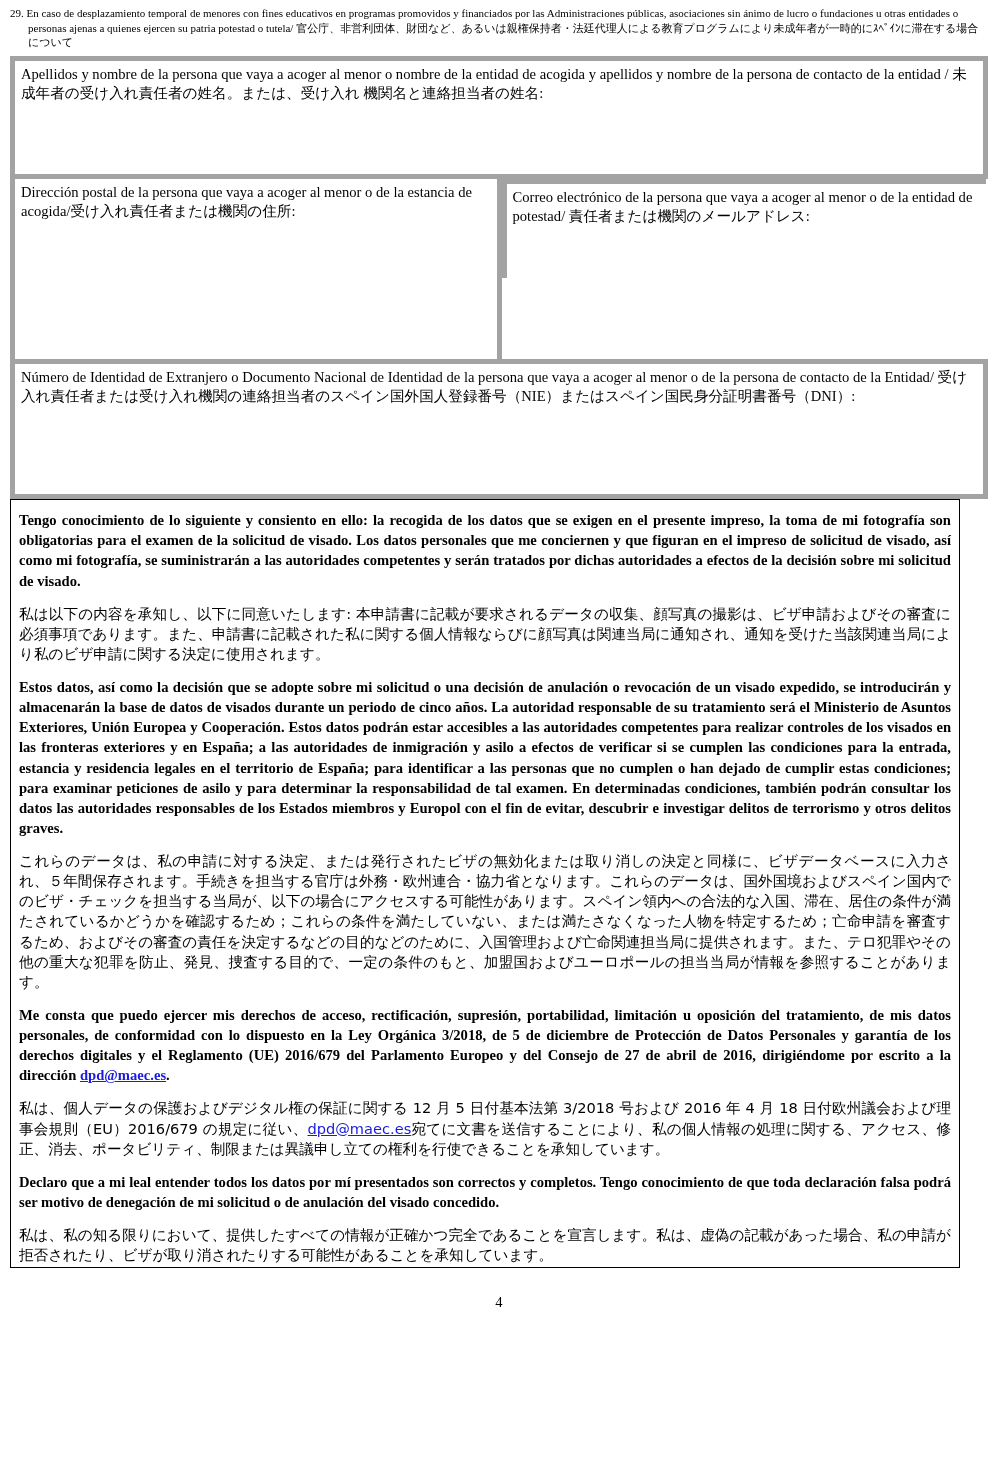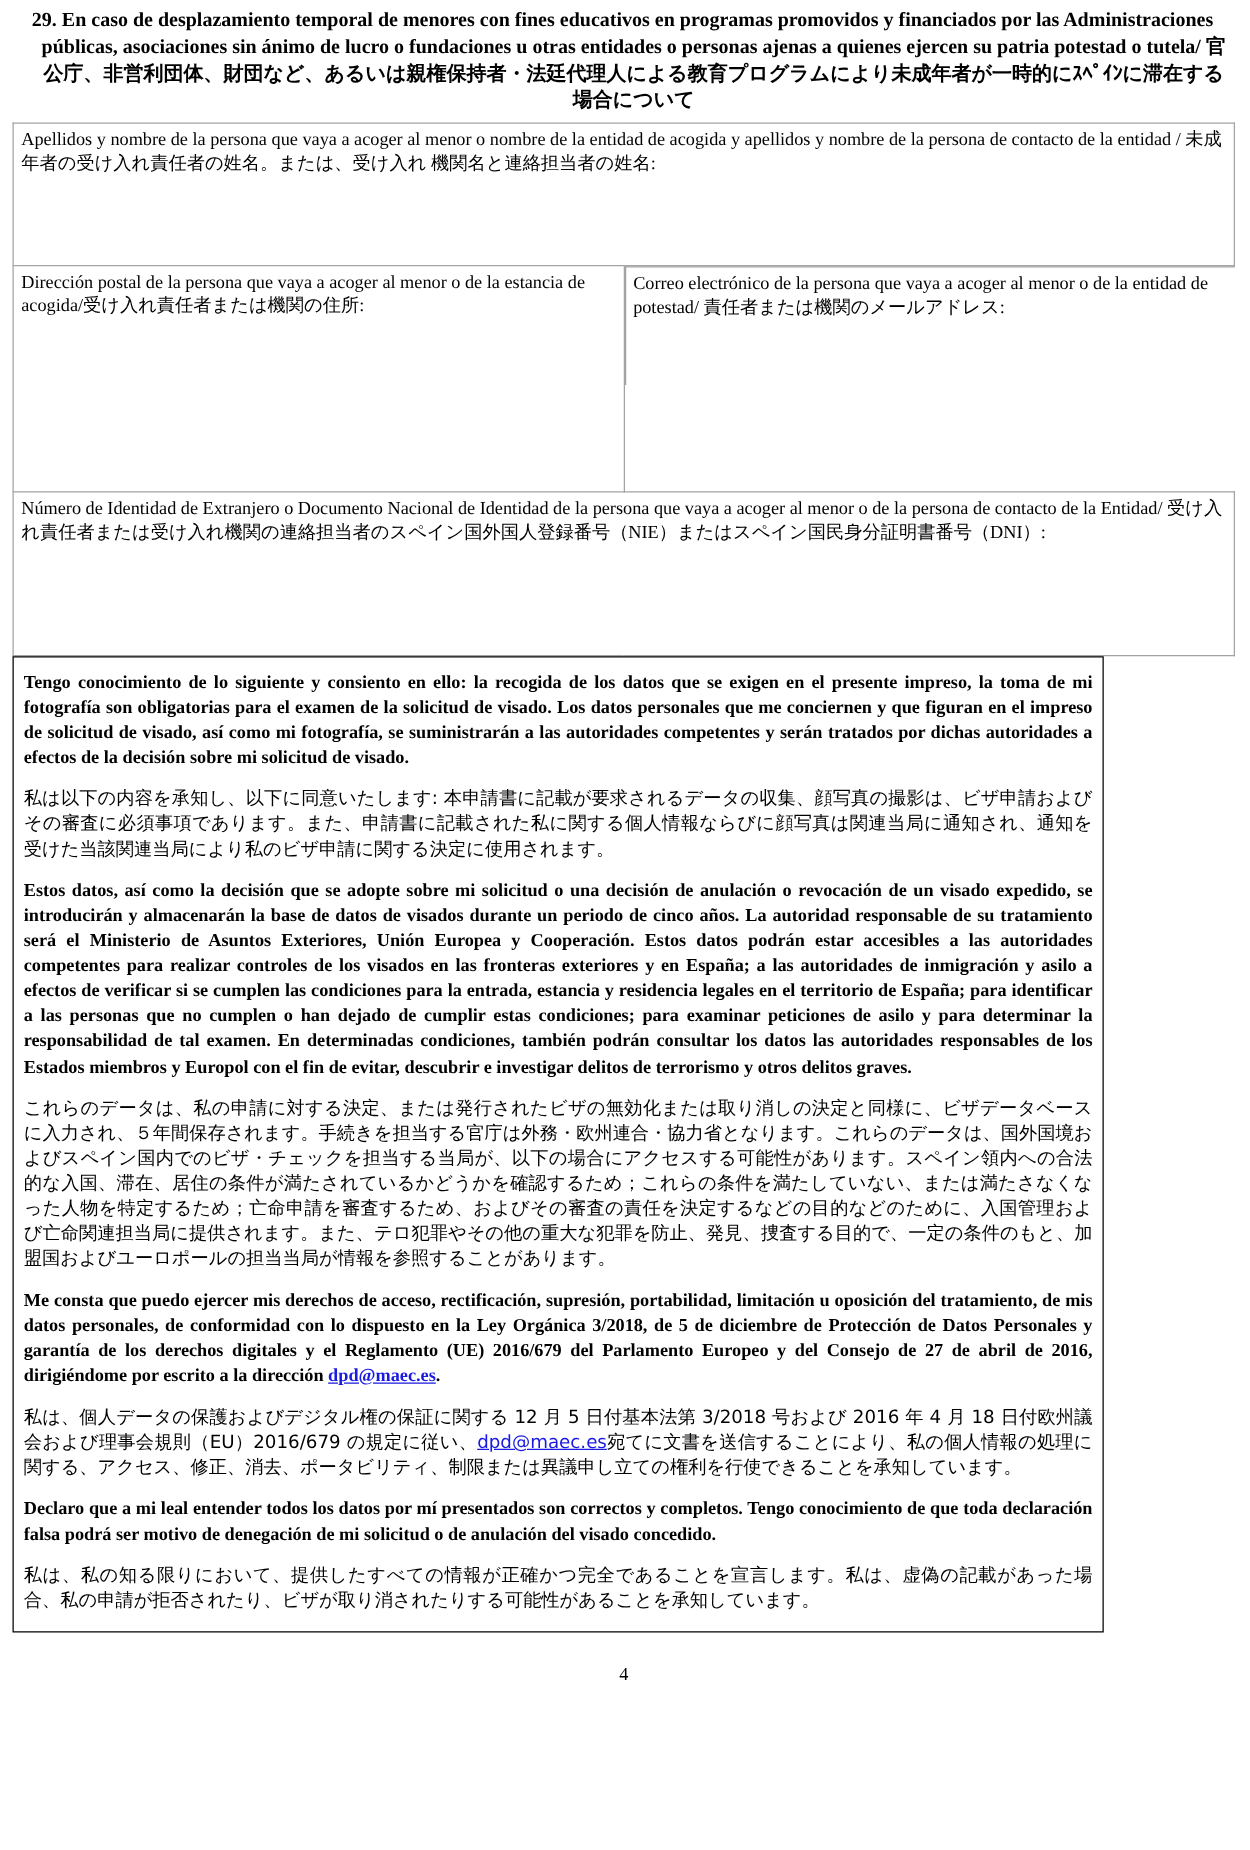--- a/index.html
+++ b/index.html
@@ -14,54 +14,53 @@
     color: #000000;
   }
   .page {
     width: 1000px;
     min-height: 1480px;
     box-sizing: border-box;
     padding: 6px 10px 0 10px;
     position: relative;
   }
   .q-head {
-    font-weight: bold;
-    font-size: 16px;
+    font-weight: normal;
+    font-size: 11px;
     line-height: 1.34;
     margin: 0 0 6px 0;
     padding: 0 4px 0 18px;
     text-indent: -18px;
-    text-align: center;
   }
   table.form {
     width: 978px;
     border-collapse: collapse;
     table-layout: fixed;
   }
   table.form td {
-    border: 1px solid #a3a3a3;
+    border: 5px solid #a3a3a3;
     vertical-align: top;
     padding: 4px 6px 4px 6px;
     font-size: 14.6px;
     line-height: 1.3;
   }
   .cell-label {
     display: block;
   }
   .h-name { height: 105px; }
   .h-addr { height: 172px; }
   .h-phone { height: 86px; }
   .h-mail { height: 86px; }
   .h-nie { height: 122px; }
   .consent {
-    width: 873px;
+    width: 950px;
     box-sizing: border-box;
     border: 1px solid #000000;
     border-top: 1px solid #000000;
-    padding: 10px 8px 12px 8px;
+    padding: 10px 8px 0 8px;
     margin-top: 0;
   }
   .consent p {
     margin: 0 0 13px 0;
     font-size: 14.6px;
     line-height: 1.38;
     text-align: justify;
   }
   .consent p:last-child { margin-bottom: 2px; }
   .b { font-weight: bold; }

